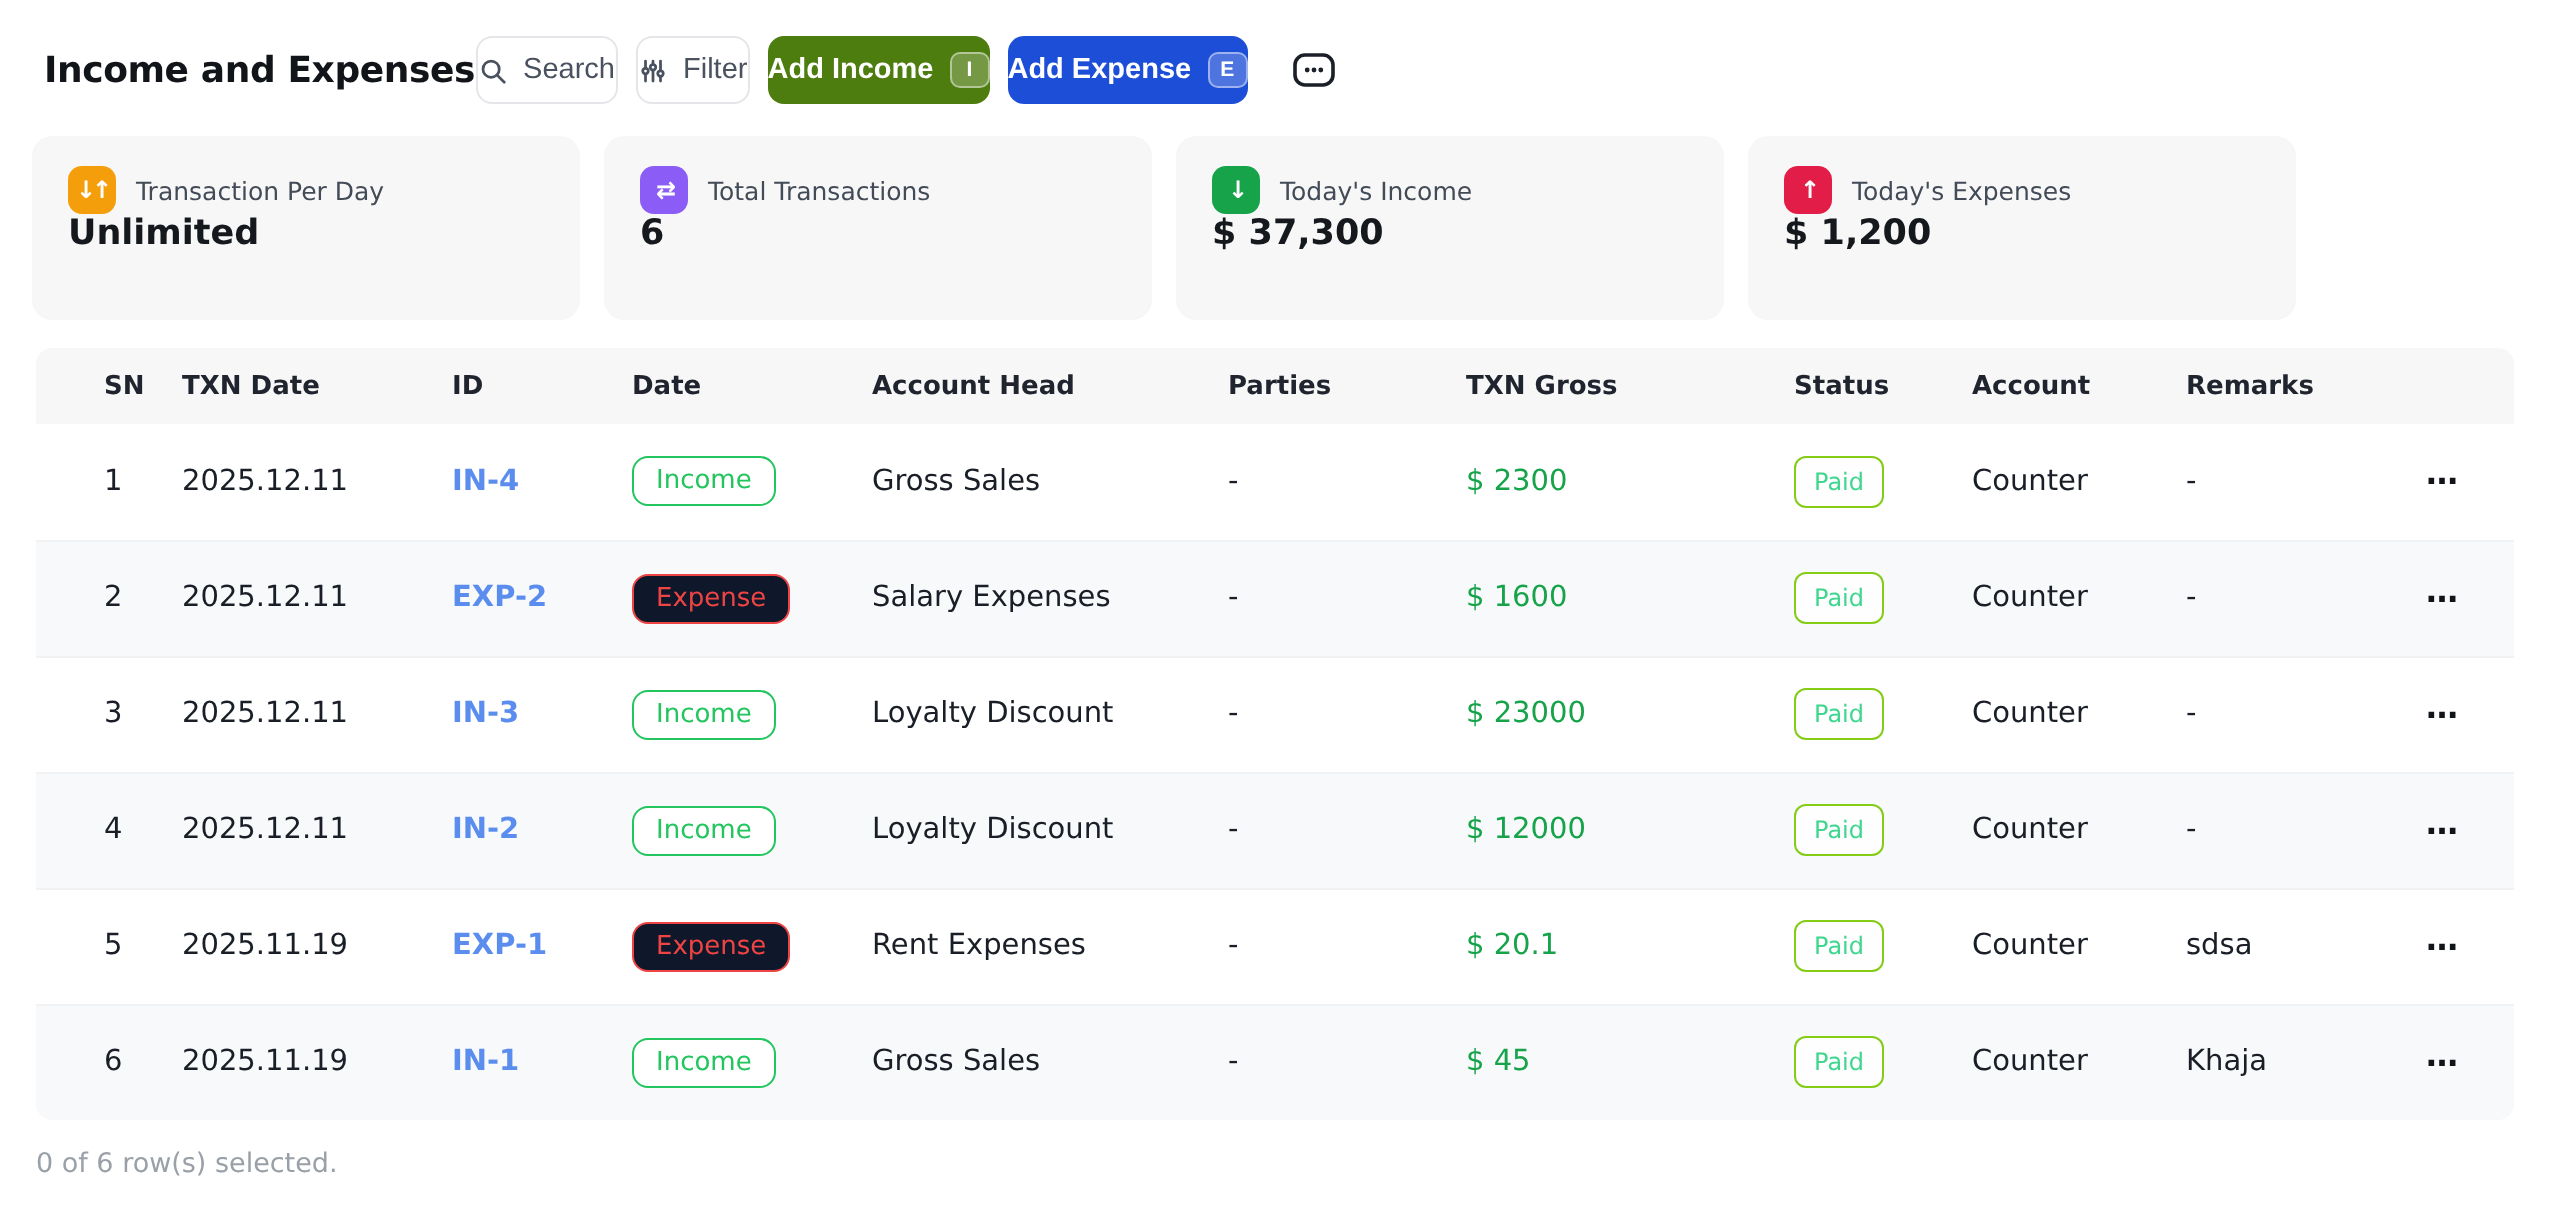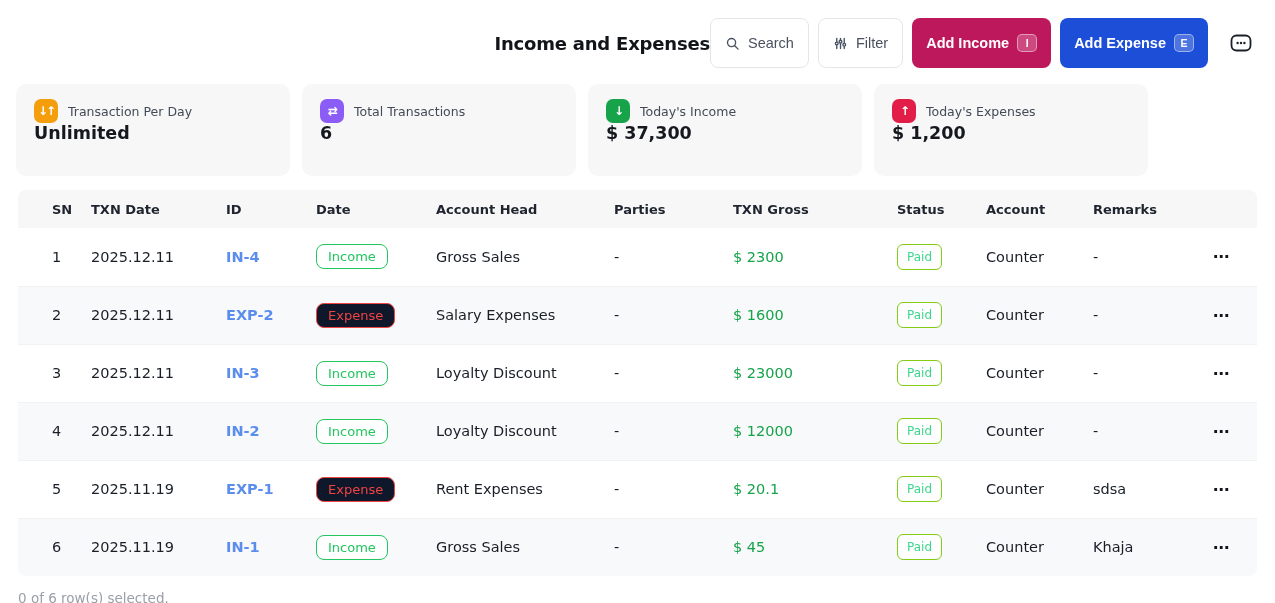--- a/index.html
+++ b/index.html
@@ -1,30 +1,30 @@
 <!DOCTYPE html>
 <html><head>
 <meta charset="utf-8">
 <style>
   * { margin: 0; padding: 0; box-sizing: border-box; }
   html, body { width: 1275px; height: 603px; background: #ffffff; overflow: hidden;
     font-family: "DejaVu Sans", sans-serif; color: #15181d; }
 
   
-  .topbar { display: flex; align-items: center; justify-content: flex-end;
+  .topbar { display: flex; align-items: center; justify-content: flex-start;
     padding: 18px 22px 16px 22px; }
   .page-title { font-size: 18px; font-weight: 700; letter-spacing: -0.2px; color: #111419; }
   .topbar-actions { display: flex; align-items: center; gap: 9px; }
-  .btn { display: inline-flex; align-items: center; gap: 8px; height: 50px;
-    padding: 0 14px; border-radius: 8px; font-size: 14.5px; cursor: pointer;
+  .btn { display: inline-flex; align-items: center; gap: 8px; height: 34px;
+    padding: 0 0; border-radius: 8px; font-size: 14.5px; cursor: pointer;
     border: 1px solid transparent; background: #fff; white-space: nowrap; }
   .btn-outline { border-color: #e4e6ea; color: #4a5260; }
   .btn-outline svg { stroke: #4a5260; }
   .btn-solid { color: #ffffff; font-weight: 600; border: none; }
-  .btn-income { background: #be185d; }
+  .btn-income { background: #4d7c0f; }
   .btn-expense { background: #1d4ed8; }
   .kbd-badge { display: inline-flex; align-items: center; justify-content: center;
     min-width: 20px; height: 18px; padding: 0 5px; border-radius: 5px; font-size: 10.5px;
     font-weight: 600; background: rgba(255,255,255,0.22); border: 1px solid rgba(255,255,255,0.45); }
   .shortcuts-box { margin-left: 12px; cursor: pointer; display: inline-flex; }
 
   
   .stats { display: flex; gap: 12px; margin: 0 16px; }
   .stat-card { flex: 0 0 274px; height: 92px; background: #f7f7f8; border-radius: 10px;
     padding: 15px 18px; }

